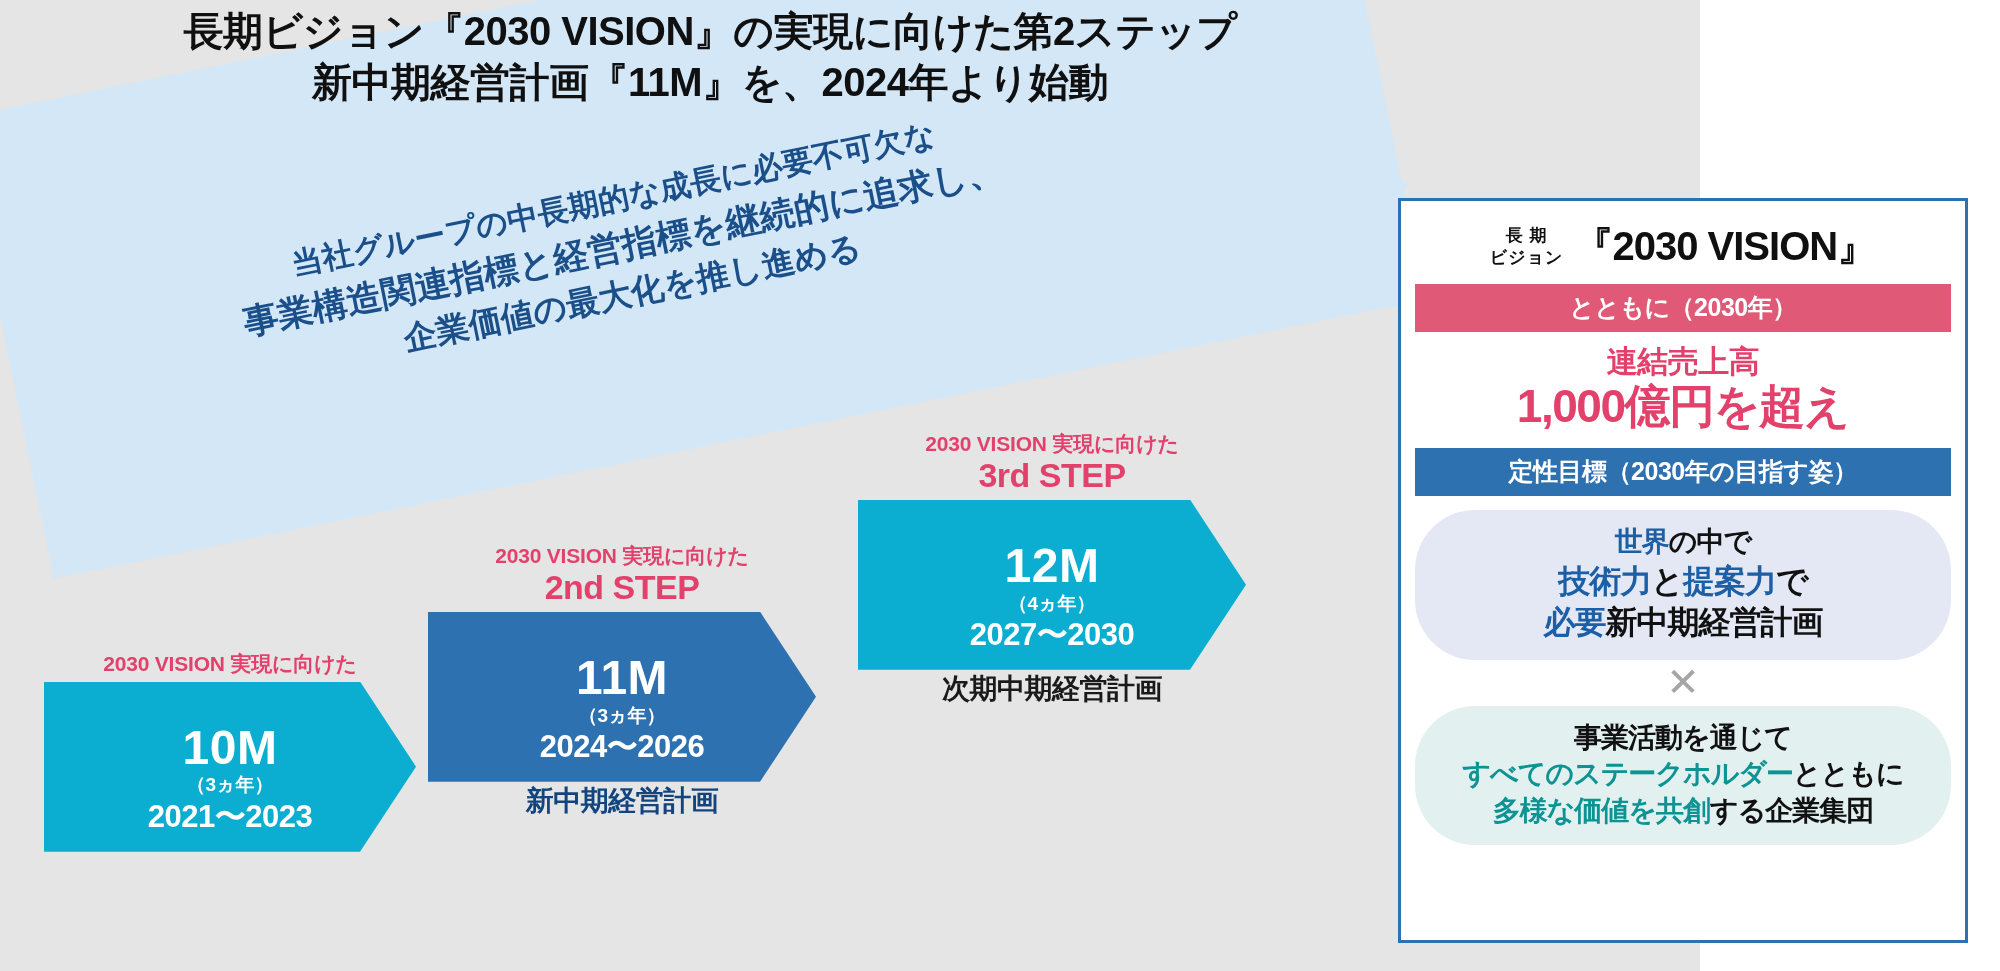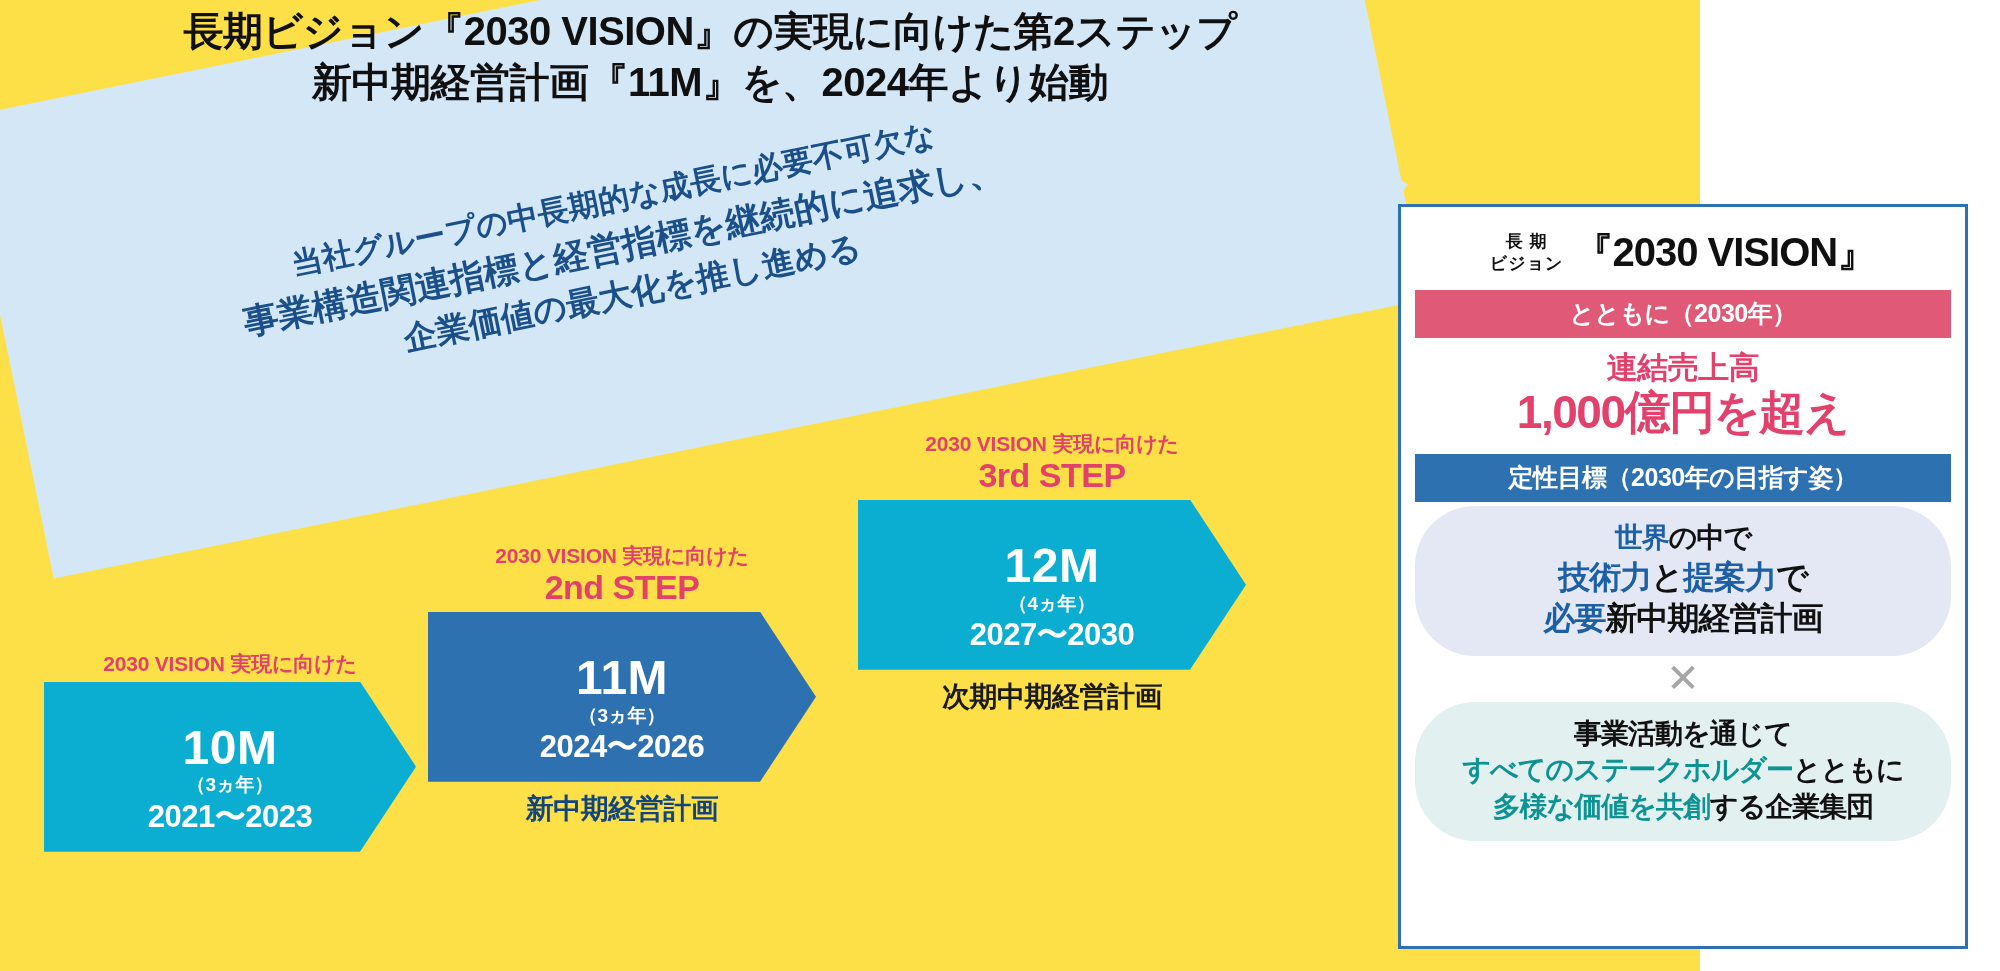--- a/index.html
+++ b/index.html
@@ -7,21 +7,21 @@
     width: 2000px;
     height: 971px;
     background: #ffffff;
     font-family: "Liberation Sans", "DejaVu Sans", sans-serif;
     overflow: hidden;
   }
   #slide {
     position: relative;
     width: 1700px;
     height: 971px;
-    background: #fde047;
+    background: #e5e5e5;
   }
 
   
   .title-block {
     position: absolute;
     top: 6px;
     left: 0;
     width: 1420px;
     text-align: center;
     z-index: 40;
@@ -124,42 +124,41 @@
     font-size: 31px;
     font-weight: 600;
     line-height: 1.18;
     margin-top: 1px;
     letter-spacing: -0.5px;
   }
   .step-foot {
     text-align: center;
     font-size: 28px;
     font-weight: 700;
-    margin-top: 8px;
     letter-spacing: -0.5px;
     white-space: nowrap;
   }
 
   #step-10m { left: 44px;  top: 652px; width: 372px; }
   #step-10m .chev { background: #0BAED0; }
   #step-10m .step-foot { color: #1a1a1a; }
 
   #step-11m { left: 428px; top: 544px; width: 388px; }
   #step-11m .chev { background: #2E71B0; }
   #step-11m .step-foot { color: #12447e; }
 
   #step-12m { left: 858px; top: 432px; width: 388px; }
   #step-12m .chev { background: #0BAED0; }
   #step-12m .step-foot { color: #1a1a1a; }
 
   
   #vision-panel {
     position: absolute;
     left: 1398px;
-    top: 204px;
+    top: 198px;
     width: 570px;
     height: 745px;
     border: 3px solid #2E71B0;
     background: #ffffff;
     z-index: 30;
     padding: 10px 14px 8px 14px;
   }
   .vision-head {
     display: flex;
     align-items: center;
@@ -202,21 +201,21 @@
   .quant-l1 { font-size: 31px; font-weight: 800; line-height: 1.18; letter-spacing: -0.5px; }
   .quant-l2 { font-size: 46px; font-weight: 800; line-height: 1.1; letter-spacing: -1.5px; }
   .quant-l3 { font-size: 27px; font-weight: 700; line-height: 1.2; letter-spacing: -0.5px; }
 
   .pill {
     border-radius: 60px;
     text-align: center;
     padding: 14px 10px 16px 10px;
     line-height: 1.3;
   }
-  .pill-1 { background: #e3e8f4; margin-top: 4px; }
+  .pill-1 { background: #e3e8f4; margin-top: 14px; }
   .pill-2 { background: #e2f0ef; margin-top: 4px; }
   .pl { font-size: 28px; font-weight: 700; color: #111111; letter-spacing: -1px; white-space: nowrap; }
   .pl.big { font-size: 32px; }
   .pl .hi-blue { color: #1d5fa4; }
   .pl .hi-teal { color: #0d9393; }
 
   .cross-mark {
     text-align: center;
     color: #a6a6a6;
     font-size: 40px;

